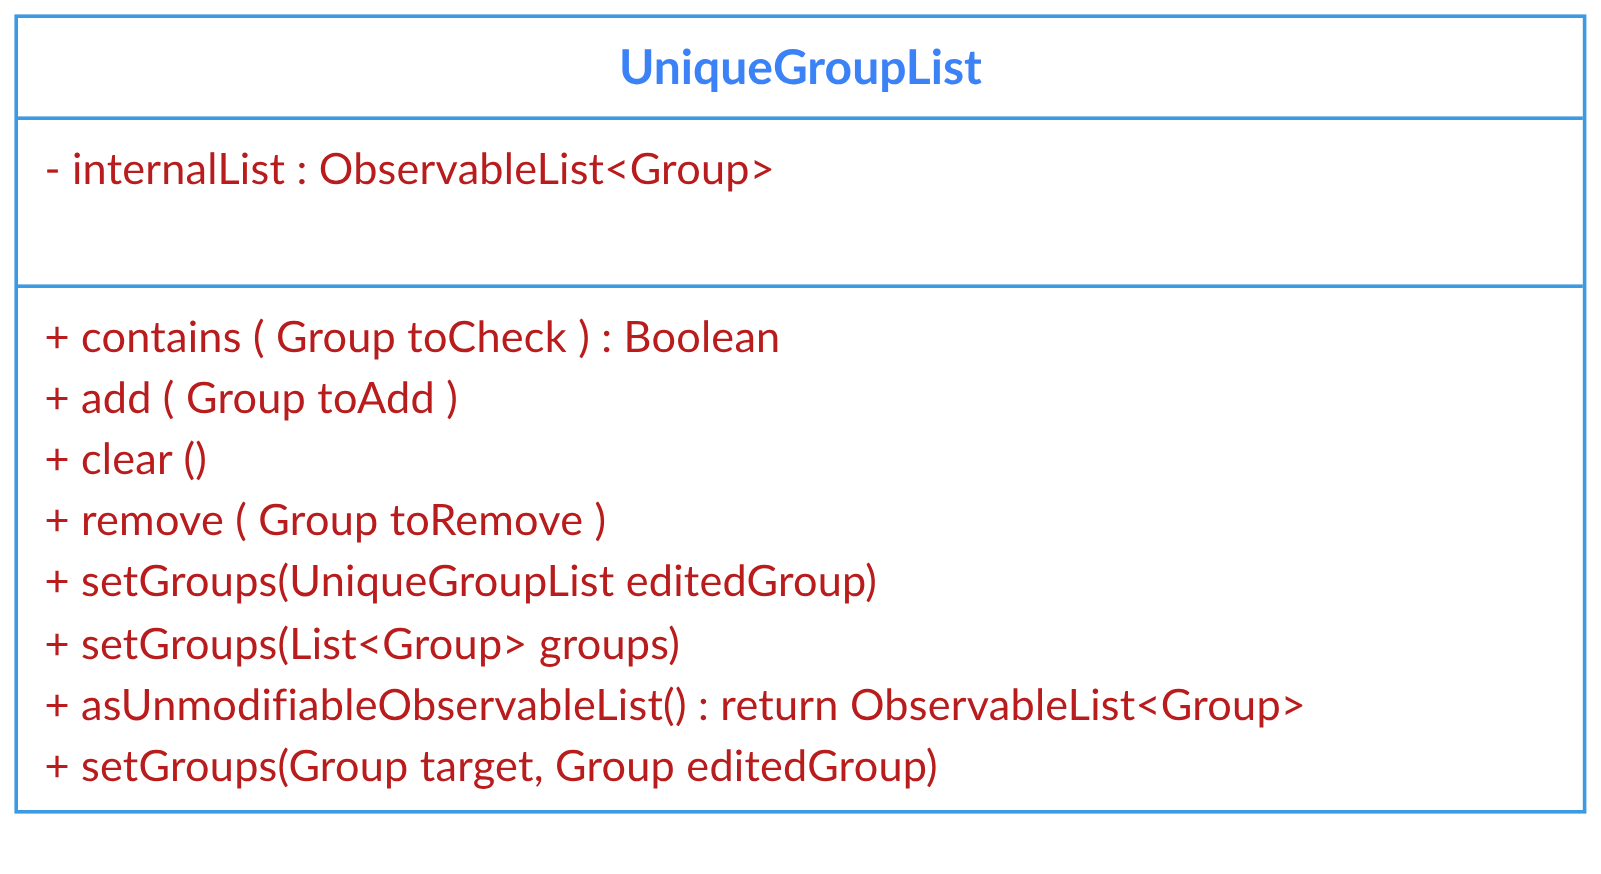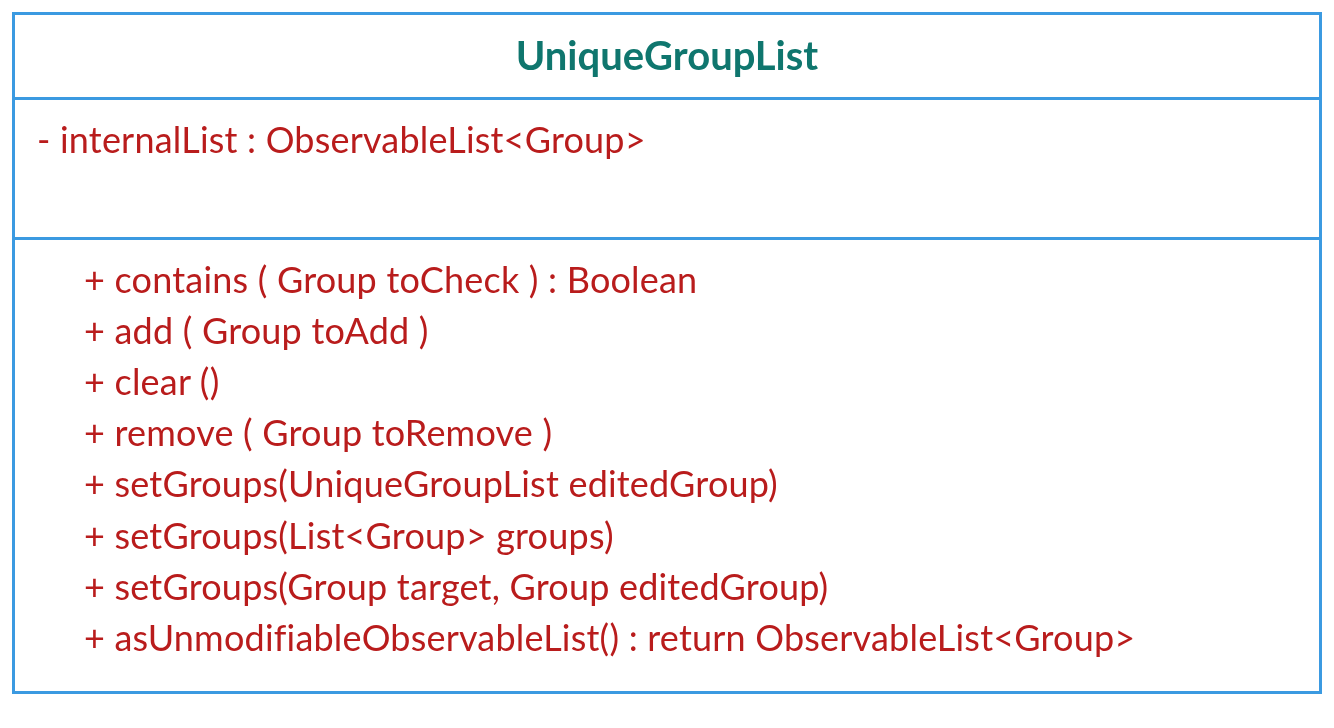--- a/index.html
+++ b/index.html
@@ -16,32 +16,31 @@
     }
     .class-box {
       border: 3px solid #3b9ae1;
       background: #ffffff;
       width: 1310px;
     }
     .class-title {
       text-align: center;
       font-weight: 700;
       font-size: 40px;
-      color: #0f766e;
+      color: #3b82f6;
       padding: 16px 20px 18px;
       border-bottom: 3px solid #3b9ae1;
     }
     .class-attrs {
       padding: 14px 22px 14px;
       border-bottom: 3px solid #3b9ae1;
       min-height: 140px;
     }
     .class-methods {
-      padding: 14px 22px 28px;
-      margin-left: 47px;
+      padding: 14px 22px 12px;
     }
     .attr-line, .method-line {
       font-size: 36px;
       color: #b91c1c;
       line-height: 1.42;
       letter-spacing: 0.2px;
       white-space: nowrap;
     }
   </style>
 </head>
@@ -52,16 +51,16 @@
   <div class="class-attrs">
     <div class="attr-line">- internalList : ObservableList&lt;Group&gt;</div>
   </div>
   <div class="class-methods">
     <div class="method-line">+ contains ( Group toCheck ) : Boolean</div>
     <div class="method-line">+ add ( Group toAdd )</div>
     <div class="method-line">+ clear ()</div>
     <div class="method-line">+ remove ( Group toRemove )</div>
     <div class="method-line">+ setGroups(UniqueGroupList editedGroup)</div>
     <div class="method-line">+ setGroups(List&lt;Group&gt; groups)</div>
+    <div class="method-line">+ asUnmodifiableObservableList() : return ObservableList&lt;Group&gt;</div>
     <div class="method-line">+ setGroups(Group target, Group editedGroup)</div>
-    <div class="method-line">+ asUnmodifiableObservableList() : return ObservableList&lt;Group&gt;</div>
   </div>
 </div>
 
 </body></html>

